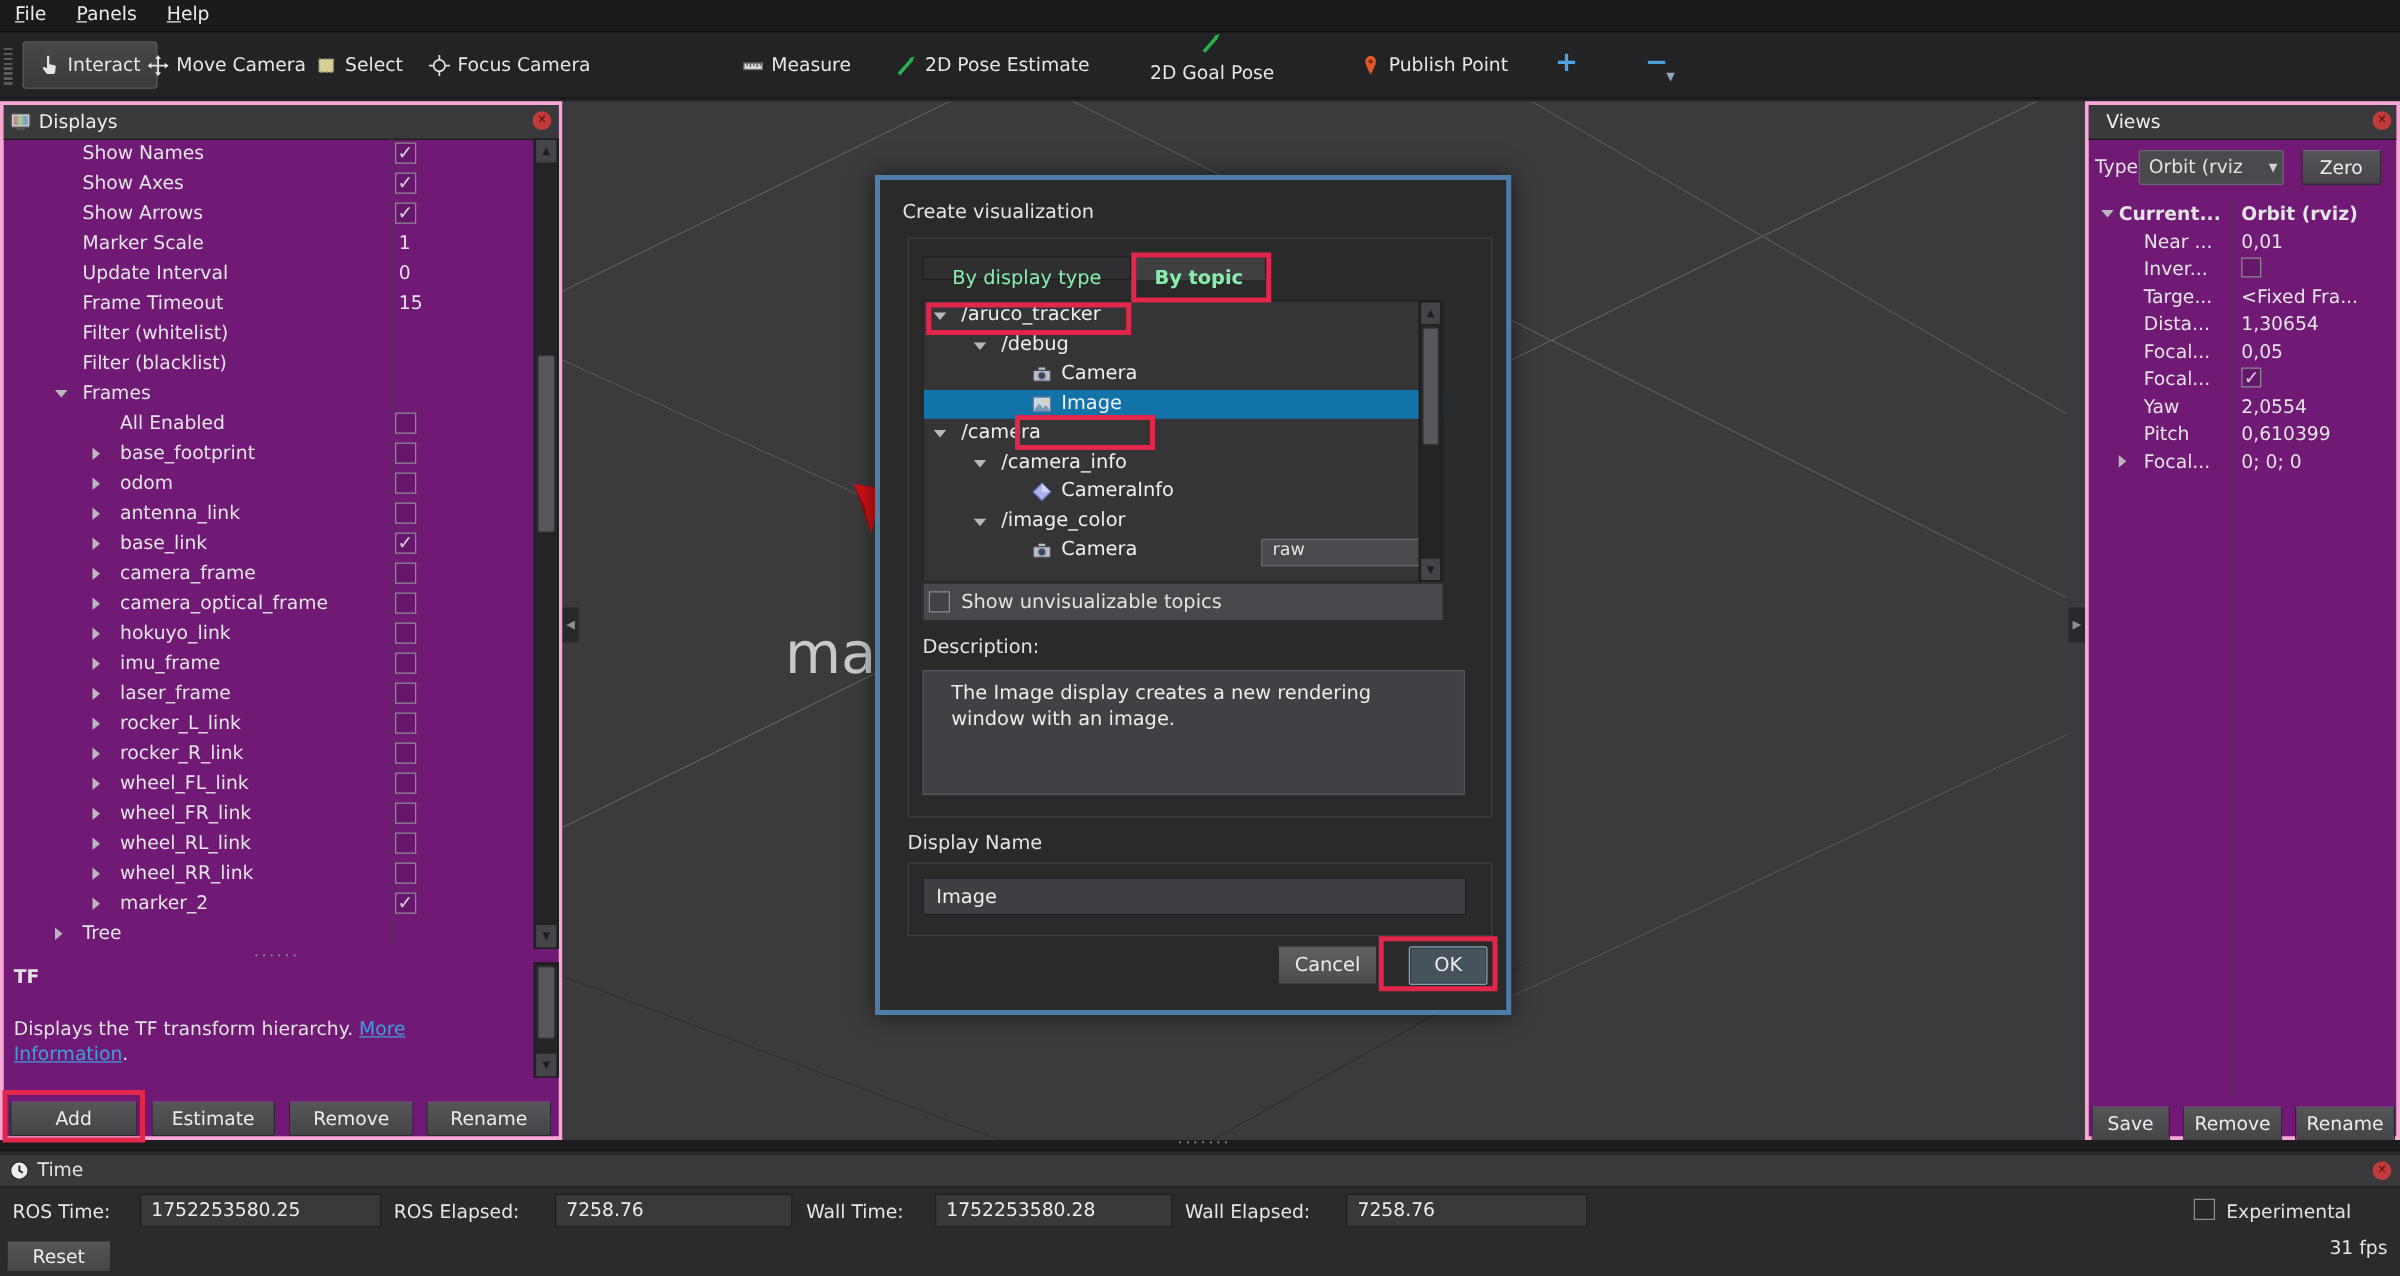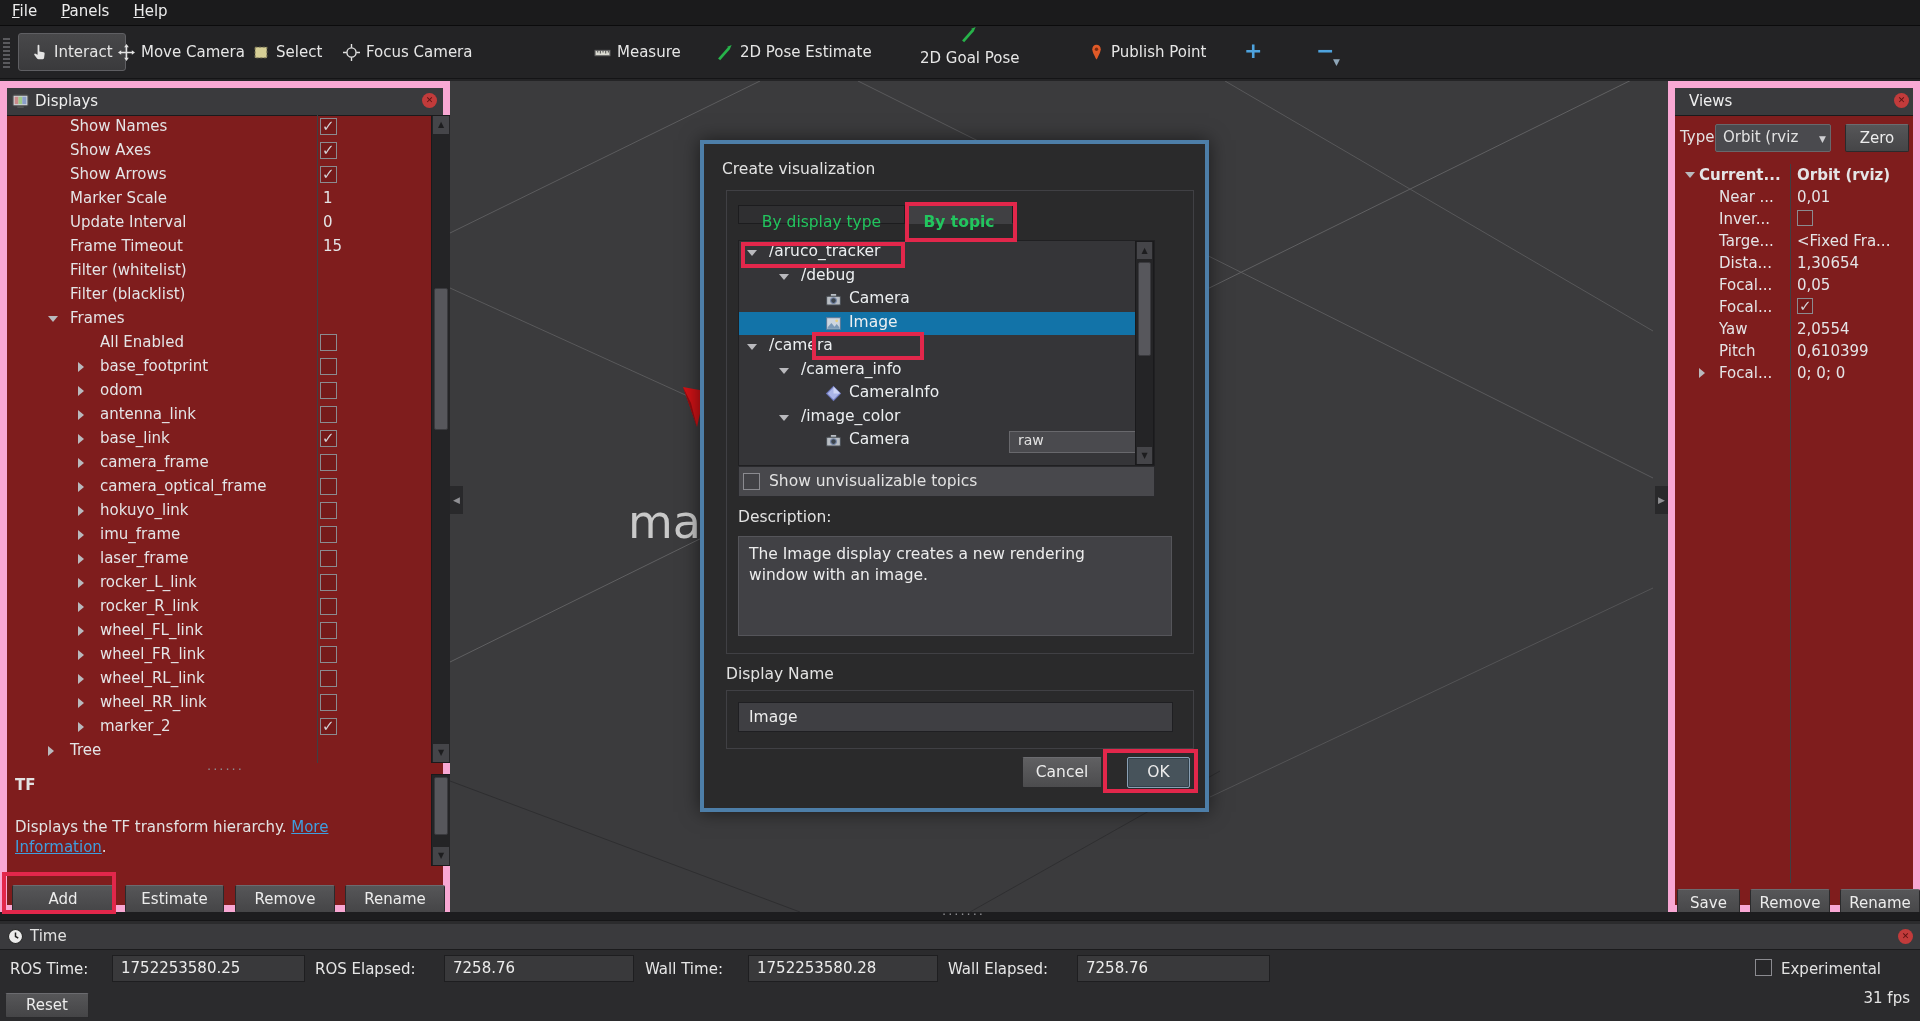--- a/index.html
+++ b/index.html
@@ -10,21 +10,21 @@
   .menu-item{position:relative;display:inline-block;padding:2px 12px 0 12px;color:#ececec;}
   #toolbar{left:0;top:26px;width:1920px;height:52px;background:#232325;border-bottom:1px solid #141416;}
   .thandle{left:3px;top:10px;width:7px;height:32px;background:repeating-linear-gradient(0deg,#5a5a5e 0 2px,transparent 2px 4px);}
   .tool{position:absolute;top:0;height:52px;display:flex;align-items:center;gap:6px;color:#e6e6e6;}
   .tool.active{top:7px;height:36px;padding:0 12px;background:linear-gradient(#48484a,#3a3a3c);border:1px solid #5f5f63;border-radius:3px;}
   .icn{display:inline-flex;width:17px;height:17px;}
   .icn svg{width:17px;height:17px;}
   .tb-plus,.tb-minus{position:absolute;color:#4ea3de;font-weight:bold;font-size:22px;top:12px;}
   .tb-ovf{position:absolute;color:#8fa6b8;font-size:9px;}
   
-  .panel{background:#7f1d1d;border:7px solid #f9a8d4;box-sizing:border-box;}
+  .panel{background:#701a75;border:3px solid #f9a8d4;box-sizing:border-box;}
   .phead{position:absolute;left:0;top:0;right:0;height:27px;background:#3a3a3d;border-bottom:1px solid #1a1a1c;}
   .ptitle{position:absolute;left:28px;top:4px;color:#eee;}
   .closebtn{position:absolute;width:15px;height:15px;border-radius:8px;background:#c23b3b;color:#5a1111;font-size:9px;line-height:15px;text-align:center;font-weight:bold;}
   .tri-d{width:0;height:0;border-left:5px solid transparent;border-right:5px solid transparent;border-top:6px solid #b9b9bd;display:inline-block;}
   .tri-r{width:0;height:0;border-top:5px solid transparent;border-bottom:5px solid transparent;border-left:6px solid #b9b9bd;display:inline-block;}
   .cb{position:absolute;width:17px;height:17px;border:1px solid #8b8b90;box-sizing:border-box;background:rgba(0,0,0,0.08);}
   .cb.checked::after{content:"\2713";position:absolute;left:1px;top:-2px;color:#d2d2d6;font-size:15px;font-weight:bold;}
   .drow,.vrow,.trow{position:relative;}
   .rowlabel{position:absolute;top:2px;white-space:nowrap;color:#e4e4e6;}
   .rowval{position:absolute;top:2px;left:315px;white-space:nowrap;color:#e4e4e6;}
@@ -39,21 +39,21 @@
   .btn{position:absolute;background:linear-gradient(#565658,#454547);border:1px solid #2a2a2c;border-top-color:#6b6b6f;border-radius:2px;color:#ececec;text-align:center;box-sizing:border-box;}
   
   .tflink{color:#3f9ede;text-decoration:underline;}
   
   #viewport{left:450px;top:81px;width:1218px;height:831px;background:#3b3b3d;overflow:hidden;}
   .collapse-tab{position:absolute;width:13px;height:28px;background:#29292b;color:#909094;font-size:9px;text-align:center;line-height:28px;}
   #vp-ma{position:absolute;left:178px;top:414px;font-size:46px;color:#c9c9c9;}
   
   #dialog{left:700px;top:140px;width:509px;height:672px;background:#2a2a2b;border:4px solid #4d7ea8;box-sizing:border-box;z-index:20;box-shadow:0 0 18px rgba(0,0,0,0.55);font-size:15.5px;}
   .groupbox{position:absolute;border:1px solid #404044;}
-  .tab{position:absolute;height:19px;box-sizing:border-box;border:1px solid #1c1c1e;text-align:center;line-height:33px;color:#22c55e;}
+  .tab{position:absolute;height:19px;box-sizing:border-box;border:1px solid #1c1c1e;text-align:center;line-height:33px;color:#86efac;}
   .tab.inactive{background:#2f2f31;}
   .tab.activetab{background:#404043;border-bottom-color:#404043;}
   #dlg-tree{position:absolute;left:34px;top:96px;width:417px;height:226px;background:#353538;border:1px solid #202022;overflow:hidden;box-sizing:border-box;}
   .trow{height:23.5px;}
   .trow.sel{background:#1273a8;}
   .trow .rowlabel{top:1px;color:#eceff1;}
   .dlg-strip{position:absolute;left:34px;top:322px;width:417px;height:31px;background:#48484c;border:1px solid #2a2a2d;box-sizing:border-box;}
   .field{background:#3f3f43;border:1px solid #1f1f22;color:#ececec;box-sizing:border-box;}
   
   .annotation{position:absolute;border:4px solid #e2274b;box-sizing:border-box;z-index:50;pointer-events:none;}
@@ -496,21 +496,21 @@
         <div class="sb-thumb" style="top:20px;height:92px;"></div>
         <div class="sb-btn" style="bottom:0;height:17px;line-height:17px;">▼</div>
       </div>
     </div>
     <div class="dlg-strip">
       <div class="cb" style="left:4px;top:6px;"></div>
       <span class="abs" style="left:30px;top:5px;">Show unvisualizable topics</span>
     </div>
     <div class="abs" style="left:34px;top:364px;">Description:</div>
     <div class="abs field" style="left:34px;top:392px;width:434px;height:100px;background:#414145;border-color:#55555a;">
-      <div style="padding:7px 10px;line-height:21px;width:414px;box-sizing:border-box;">The Image display creates a new rendering window with an image.</div>
+      <div style="padding:7px 22px;line-height:21px;width:414px;box-sizing:border-box;">The Image display creates a new rendering window with an image.</div>
     </div>
     <div class="abs" style="left:22px;top:521px;">Display Name</div>
     <div class="groupbox" style="left:22px;top:546px;width:466px;height:57px;"></div>
     <input class="abs field" style="left: 34px; top: 558px; width: 435px; height: 30px; padding-left: 10px; font-size: 15.5px; font-family: inherit;" value="Image">
     <div class="btn" style="left:318px;top:613px;width:80px;height:31px;line-height:29px;background:linear-gradient(#606062,#4c4c4e);">Cancel</div>
     <div class="btn" style="left:423px;top:613px;width:63px;height:31px;line-height:29px;background:#47535b;border-color:#8aa0b4;box-shadow:inset 0 0 0 1px #31404a;">OK</div>
   </div>
 
   <div class="annotation" style="left: 905px; top: 202px; width: 112px; height: 40px; border-color: rgb(226, 39, 75);"></div>
   <div class="annotation" style="left: 741px; top: 242px; width: 164px; height: 26px; border-color: rgb(226, 39, 75);"></div>

